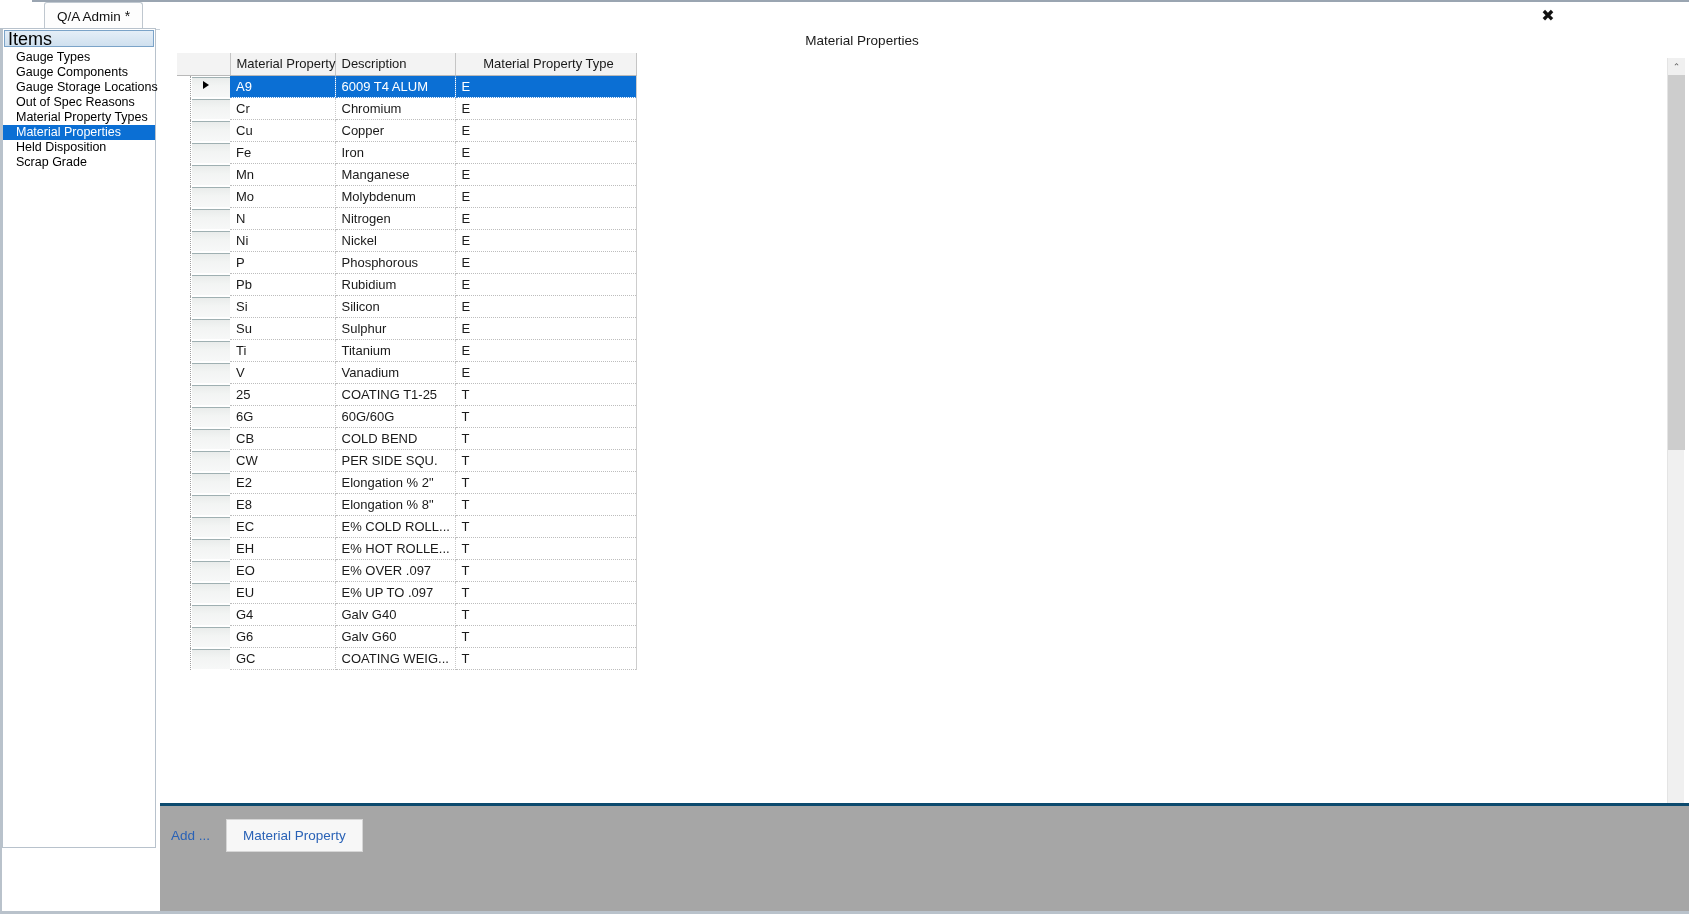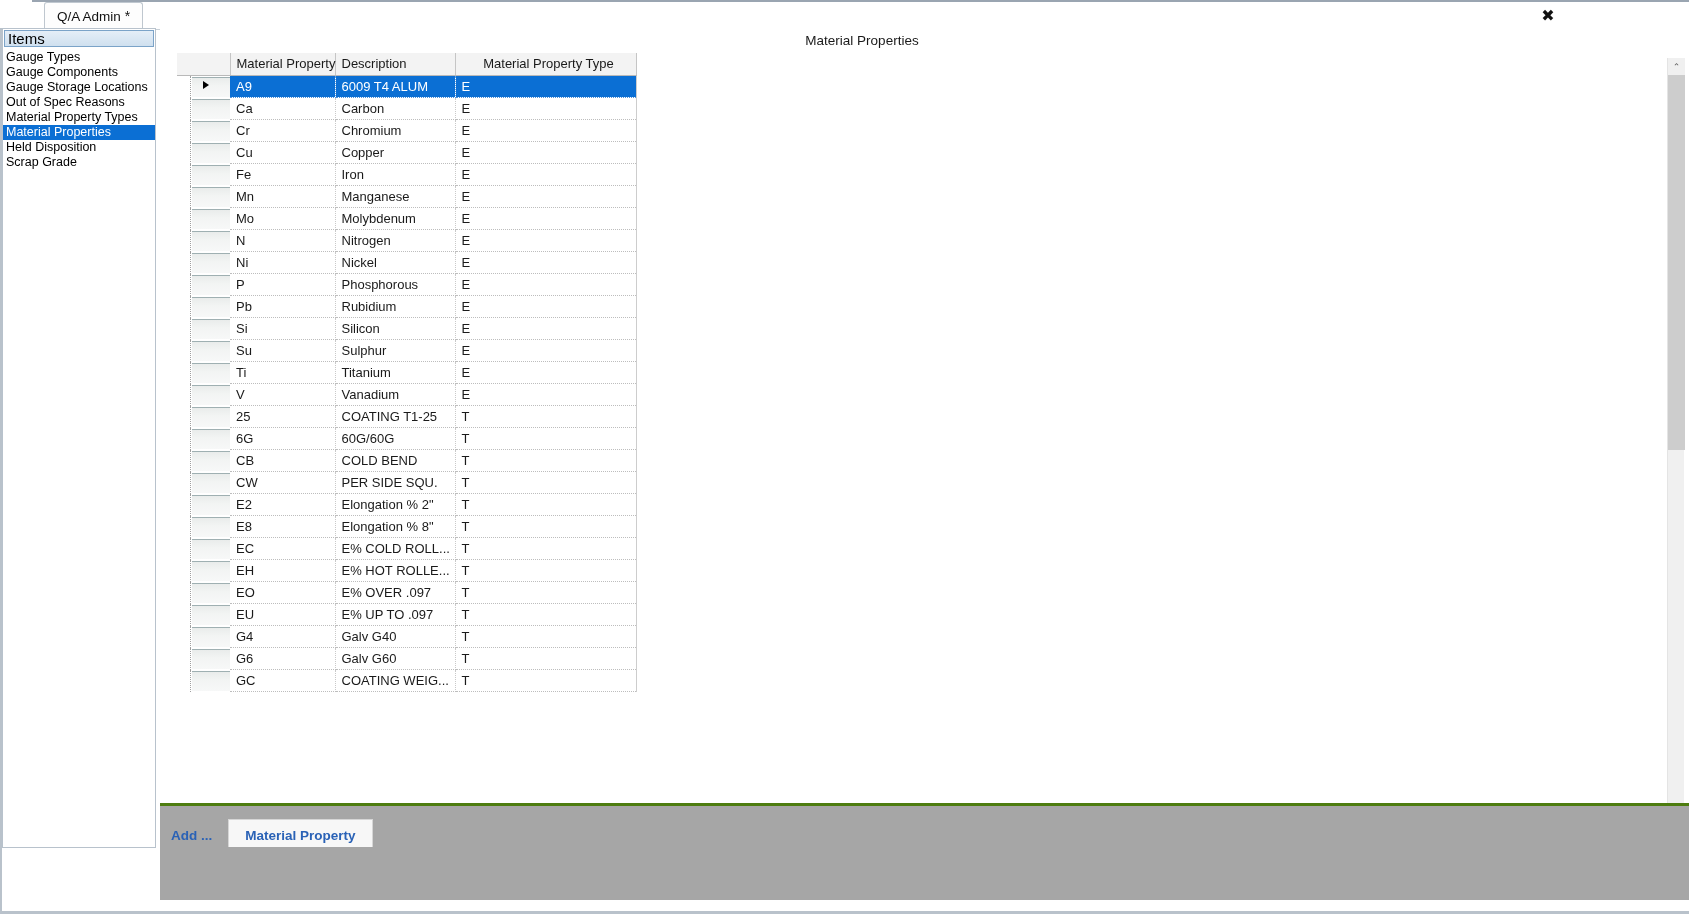--- a/index.html
+++ b/index.html
@@ -80,33 +80,33 @@
   }
   #sidebar-header {
     height: 17px;
     box-sizing: border-box;
     background: linear-gradient(to bottom, #e5eef7, #cfe0ef);
     border: 1px solid #7ba3c8;
     margin: 1px;
     padding: 0 3px;
     display: flex;
     align-items: center;
-    font-size: 15px;
+    font-size: 18px;
     color: #000;
     line-height: 1;
   }
   #sidebar-list {
     margin-top: 3px;
     padding: 0;
     list-style: none;
   }
   #sidebar-list li {
     height: 15px;
     line-height: 15px;
-    padding-left: 3px;
+    padding-left: 13px;
     font-size: 12.5px;
     color: #000;
     white-space: nowrap;
     cursor: default;
   }
   #sidebar-list li.selected {
     background: #0b6fd4;
     color: #ffffff;
   }
 
@@ -260,25 +260,24 @@
     width: 17px;
     height: 375px;
     background: #cdcdcd;
     cursor: default;
   }
 
   
   #bottombar {
     position: absolute;
     left: 160px; top: 803px;
-    width: 1529px; height: 97px;
+    width: 1529px; height: 111px;
     background: #a6a6a6;
-    border-top: 3px solid #4d7c0f;
-    box-sizing: border-box;
-    font-weight: bold;
+    border-top: 3px solid #0c4a6e;
+    box-sizing: border-box;
   }
   #bottombar-inner {
     position: absolute;
     left: 0; top: 0;
     width: 100%; height: 58px;
     display: flex;
     align-items: center;
     padding-left: 11px;
     box-sizing: border-box;
   }
@@ -382,31 +381,20 @@
             <td class="cell-desc">6009 T4 ALUM</td>
             <td class="cell-type">E</td>
           </tr>
           <tr>
             <td class="cell-ind">
               <div class="rowhdr">
                 <div class="dots"></div>
                 <div class="btn"></div>
               </div>
             </td>
-            <td class="cell-prop">Ca</td>
-            <td class="cell-desc">Carbon</td>
-            <td class="cell-type">E</td>
-          </tr>
-          <tr>
-            <td class="cell-ind">
-              <div class="rowhdr">
-                <div class="dots"></div>
-                <div class="btn"></div>
-              </div>
-            </td>
             <td class="cell-prop">Cr</td>
             <td class="cell-desc">Chromium</td>
             <td class="cell-type">E</td>
           </tr>
           <tr>
             <td class="cell-ind">
               <div class="rowhdr">
                 <div class="dots"></div>
                 <div class="btn"></div>
               </div>

